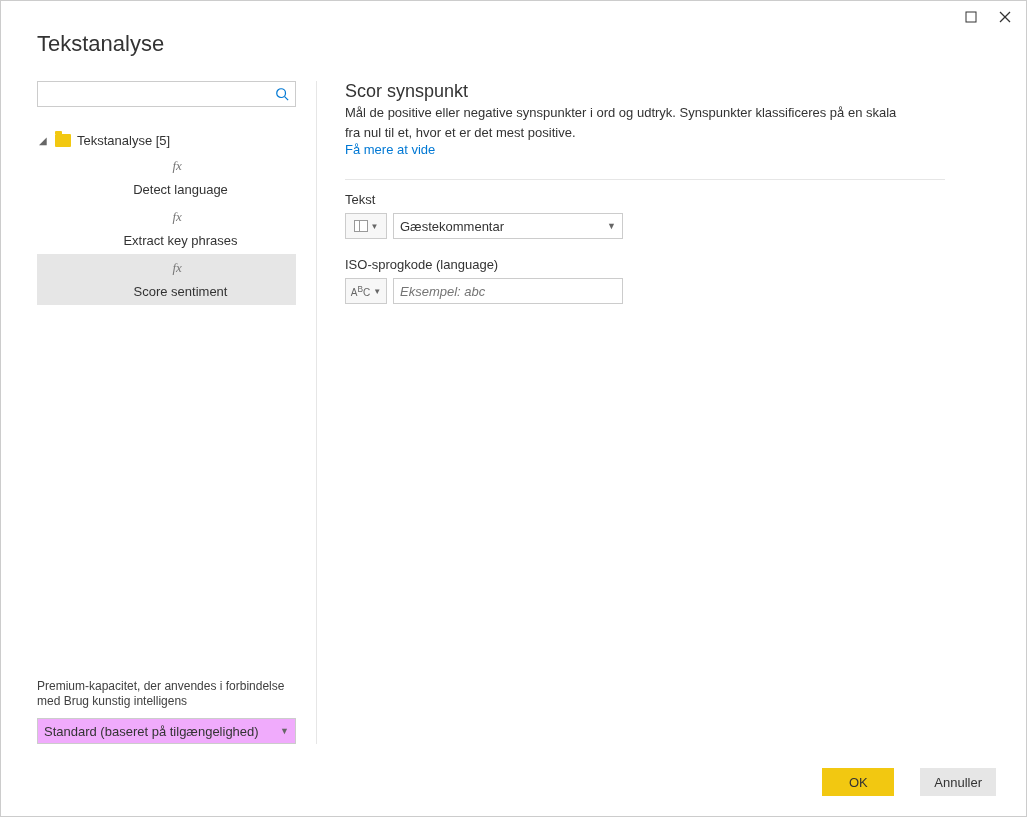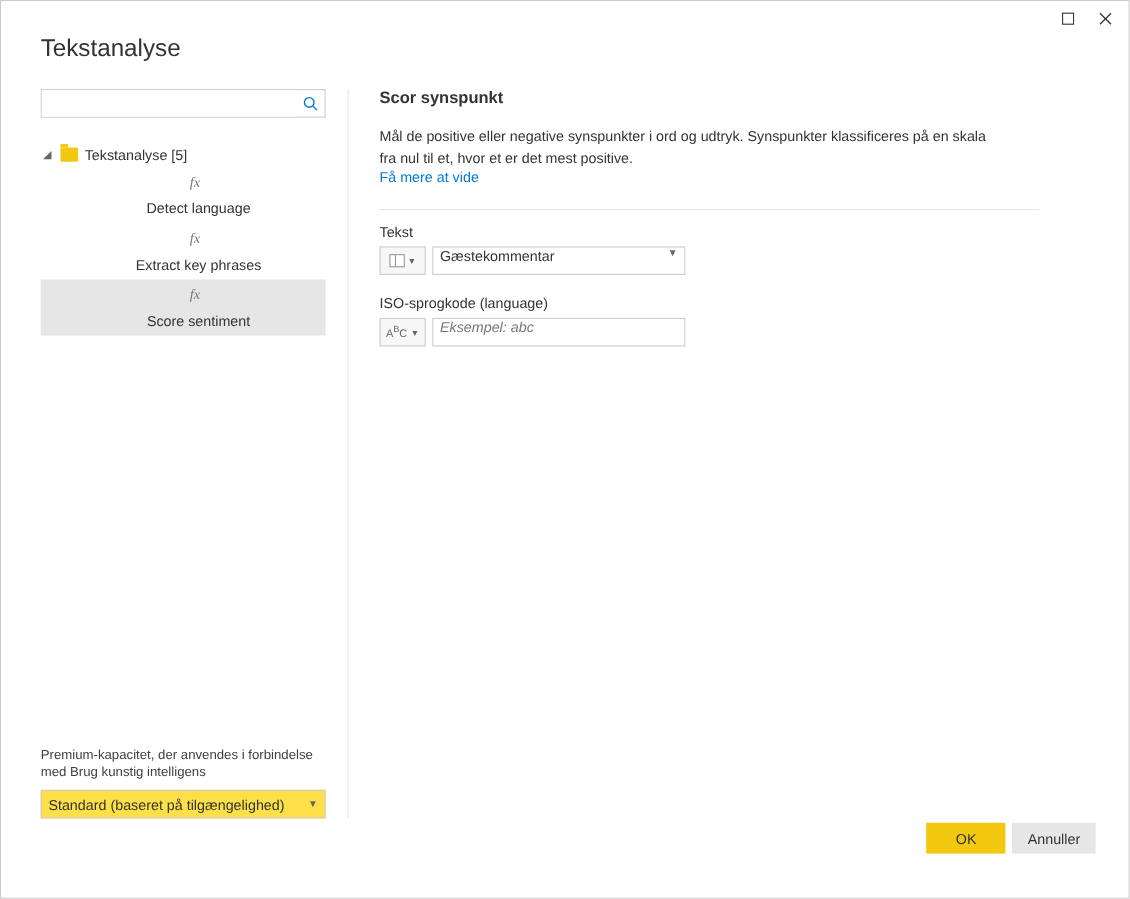--- a/index.html
+++ b/index.html
@@ -123,37 +123,37 @@
       line-height: 1.3;
       margin-bottom: 8px;
     }
     .dropdown {
       border: 1px solid #ccc;
       height: 26px;
       display: flex;
       align-items: center;
       padding: 0 6px;
       justify-content: space-between;
-      background: #fde047;
+      background: #f0abfc;
       cursor: pointer;
       font-size: 13px;
     }
     .dropdown .caret-down {
       font-size: 9px; color: #666;
     }
     
     .right-panel {
       flex: 1;
       padding-left: 28px;
     }
     .section-title {
-      font-size: 15px;
-      font-weight: 700;
-      color: #333;
-      margin-bottom: 16px;
+      font-size: 18px;
+      font-weight: 400;
+      color: #333;
+      margin-bottom: 1px;
     }
     .section-desc {
       font-size: 13px;
       color: #333;
       line-height: 1.5;
       max-width: 560px;
     }
     .learn-more {
       color: #0078d4;
       text-decoration: none;
@@ -186,21 +186,21 @@
       background: #f7f7f7;
       cursor: pointer;
       font-size: 11px;
       color: #666;
     }
     .type-picker .caret-down { font-size: 8px; }
     .field-input-wrap {
       border: 1px solid #ccc;
       height: 26px;
       display: flex;
-      align-items: flex-start;
+      align-items: center;
       padding: 0 6px;
       flex: 0 0 230px;
       justify-content: space-between;
       background: #fff;
     }
     .field-input-wrap.textin { flex: 0 0 230px; }
     .field-input-wrap input {
       border: none; outline: none; width: 100%;
       font-size: 13px;
       font-style: italic;
@@ -220,23 +220,23 @@
       width: 1px; background: #999;
     }
     .abc-icon {
       font-size: 10px;
       color: #666;
       font-weight: 500;
     }
     
     .footer {
       position: absolute;
-      bottom: 40px; right: 30px;
-      display: flex;
-      gap: 6px;
+      bottom: 20px; right: 30px;
+      display: flex;
+      gap: 26px;
     }
     .btn {
       min-width: 72px;
       height: 28px;
       border: none;
       font-size: 13px;
       cursor: pointer;
       padding: 0 14px;
     }
     .btn-primary { background: #f2c811; color: #333; }

